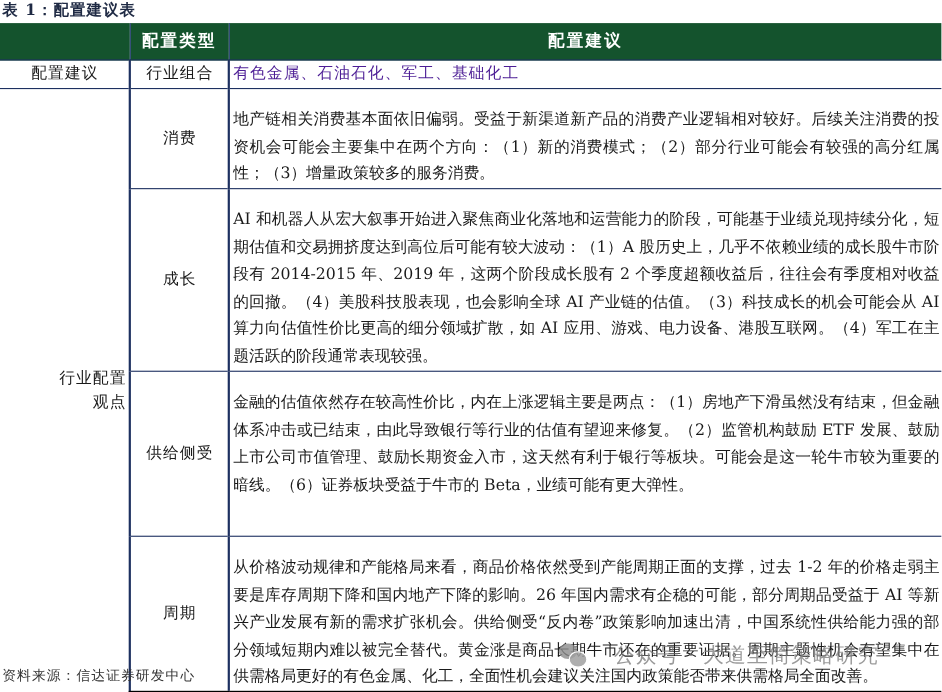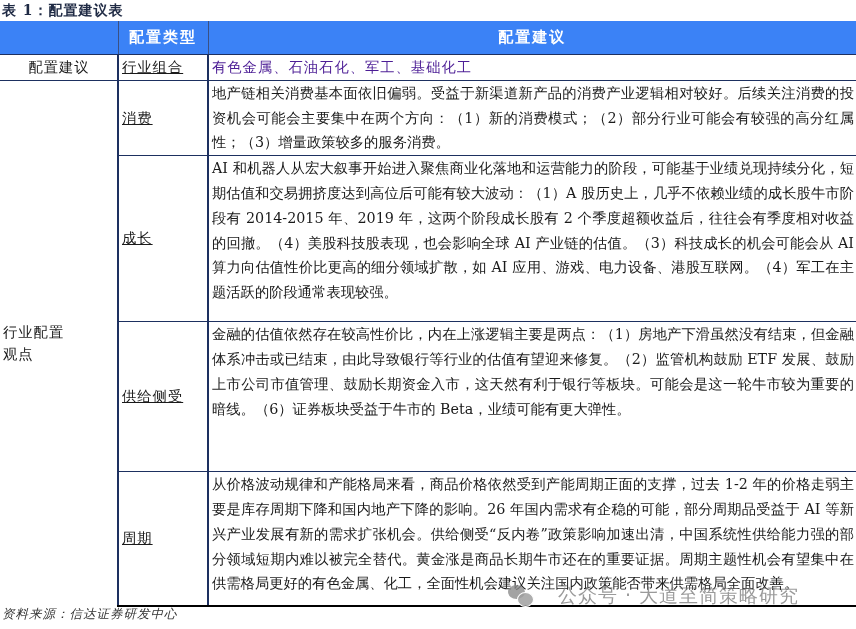--- a/index.html
+++ b/index.html
@@ -14,41 +14,41 @@
     letter-spacing: 1px; line-height: 20px;
   }
   table.cfg {
     position: absolute; left: 0; top: 21px; width: 856px;
     border-collapse: collapse; table-layout: fixed;
   }
   table.cfg col.c1 { width: 118px; }
   table.cfg col.c2 { width: 90px; }
   table.cfg col.c3 { width: 648px; }
   table.cfg th {
-    background: #3b82f6; color: #ffffff; font-weight: bold;
+    background: #14532d; color: #ffffff; font-weight: bold;
     font-size: 15px; height: 33px; padding: 0; text-align: center;
     letter-spacing: 2px; border-left: 1px solid #3a5083;
   }
   table.cfg th:first-child { border-left: none; }
   table.cfg td {
     font-size: 14.3px; line-height: 24.8px; padding: 0 2px 0 3px;
     vertical-align: middle;
     border-top: 1.5px solid #1d3060;
     border-left: 2px solid #1d3060;
   }
   table.cfg td.first { border-left: none; text-align: center; }
-  table.cfg td.type { letter-spacing: 1px; text-decoration: underline; }
-  table.cfg td.body { text-align: justify; vertical-align: top; padding-top: 0; }
+  table.cfg td.type { text-align: center; letter-spacing: 1px; }
+  table.cfg td.body { text-align: justify; vertical-align: top; padding-top: 16px; }
   table.cfg tr.summary td { height: 24px; }
   table.cfg tr.summary td.red { color: #4c1d95; letter-spacing: 1px; }
-  table.cfg td.group { border-top: 1.5px solid #1d3060; vertical-align: middle; text-align: left; letter-spacing: 1px; line-height: 22px; }
+  table.cfg td.group { border-top: 1.5px solid #1d3060; vertical-align: middle; text-align: right; letter-spacing: 1px; line-height: 22px; }
   table.cfg tr.last td { border-bottom: 2px solid #000000; }
   .source {
     position: absolute; left: 2px; top: 606px; font-size: 12.5px;
-    font-style: italic; color: #333; letter-spacing: 1px;
+    color: #333; letter-spacing: 1px;
   }
   .watermark {
     position: absolute; left: 508px; top: 584px; height: 24px;
     display: flex; align-items: center; gap: 24px;
     font-family: "DejaVu Sans", "Liberation Sans", sans-serif;
     font-size: 19px; color: rgba(120,120,120,0.75); letter-spacing: 1px;
   }
   .wechat-icon { width: 26px; height: 22px; position: relative; }
   .wechat-icon .b1 { position: absolute; left: 0; top: 0; width: 17px; height: 14px; border-radius: 50%; background: rgba(140,140,140,0.8); }
   .wechat-icon .b2 { position: absolute; left: 9px; top: 7px; width: 15px; height: 13px; border-radius: 50%; background: rgba(160,160,160,0.85); border: 1px solid #fff; }

